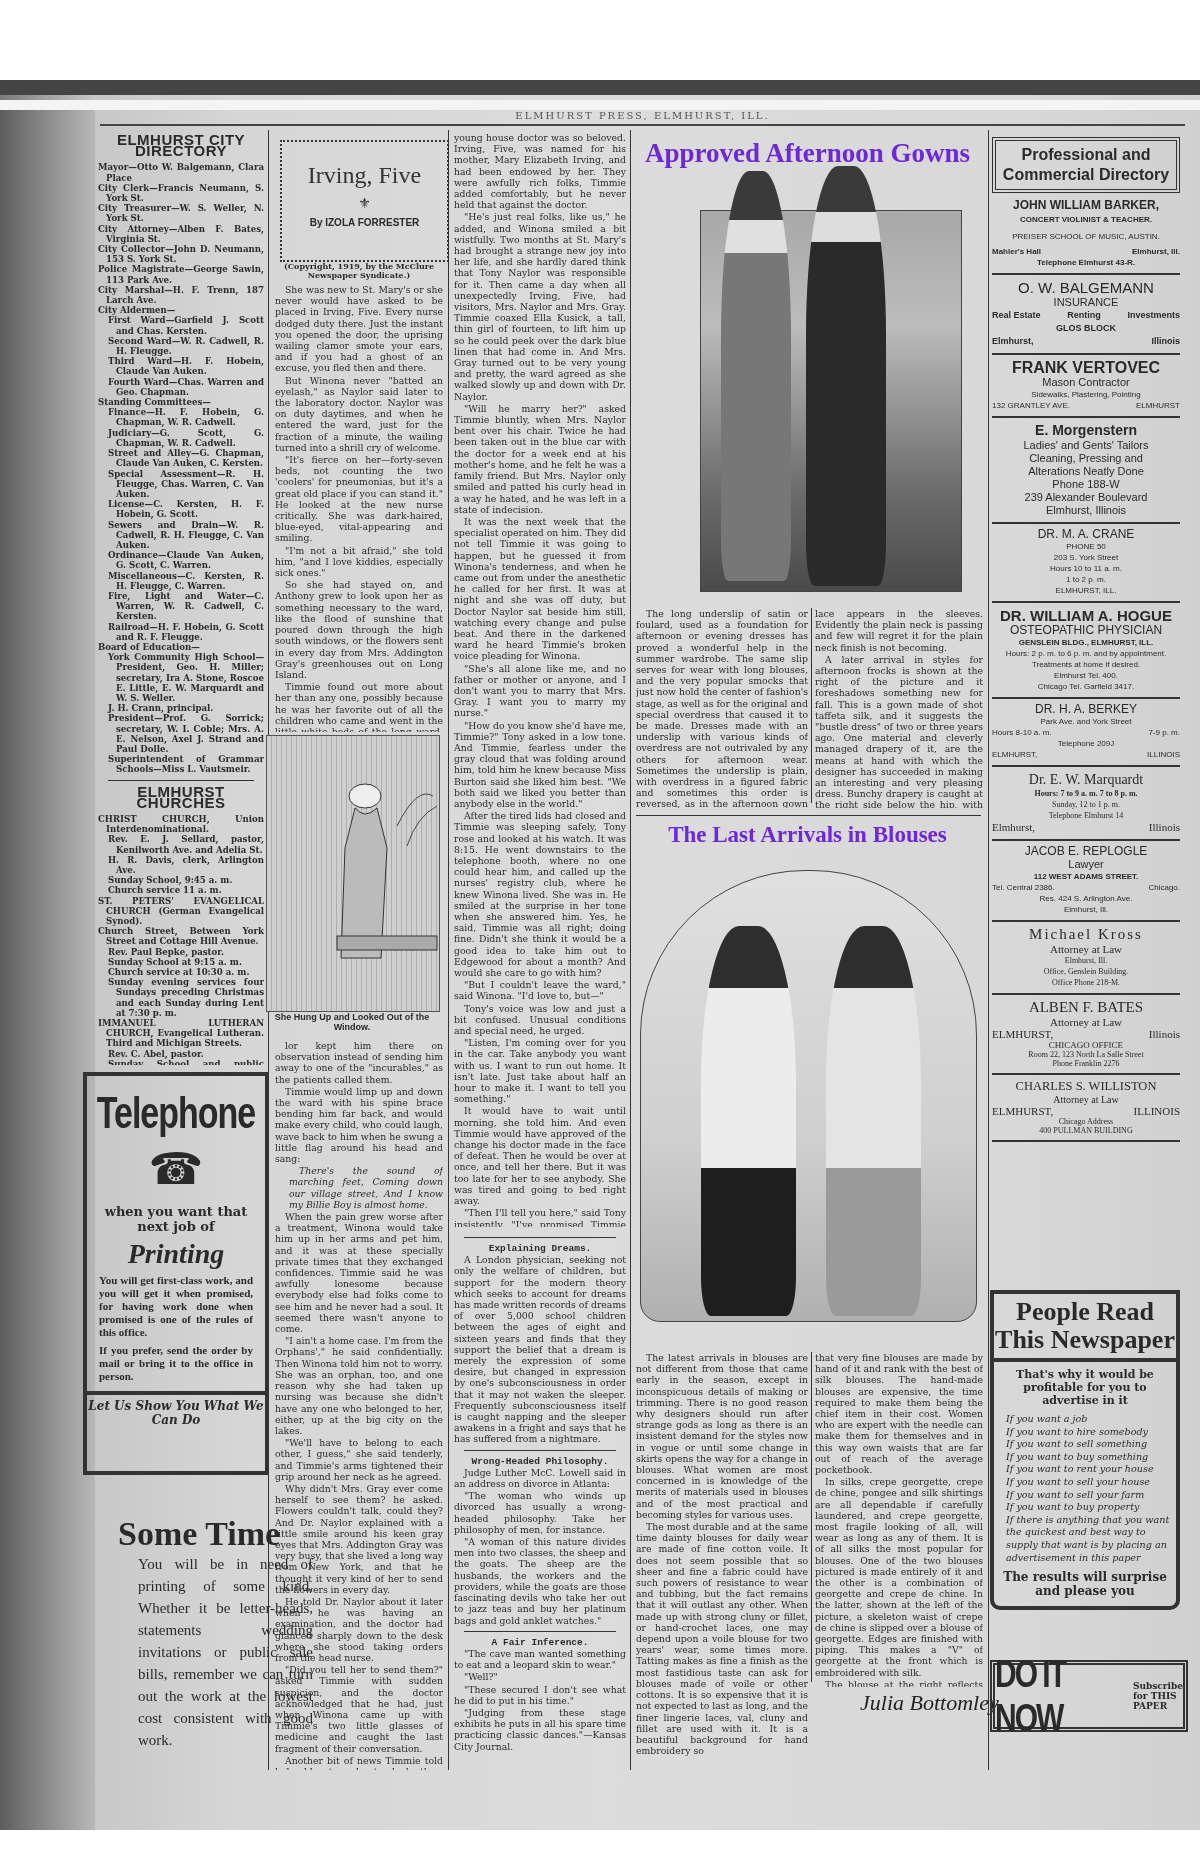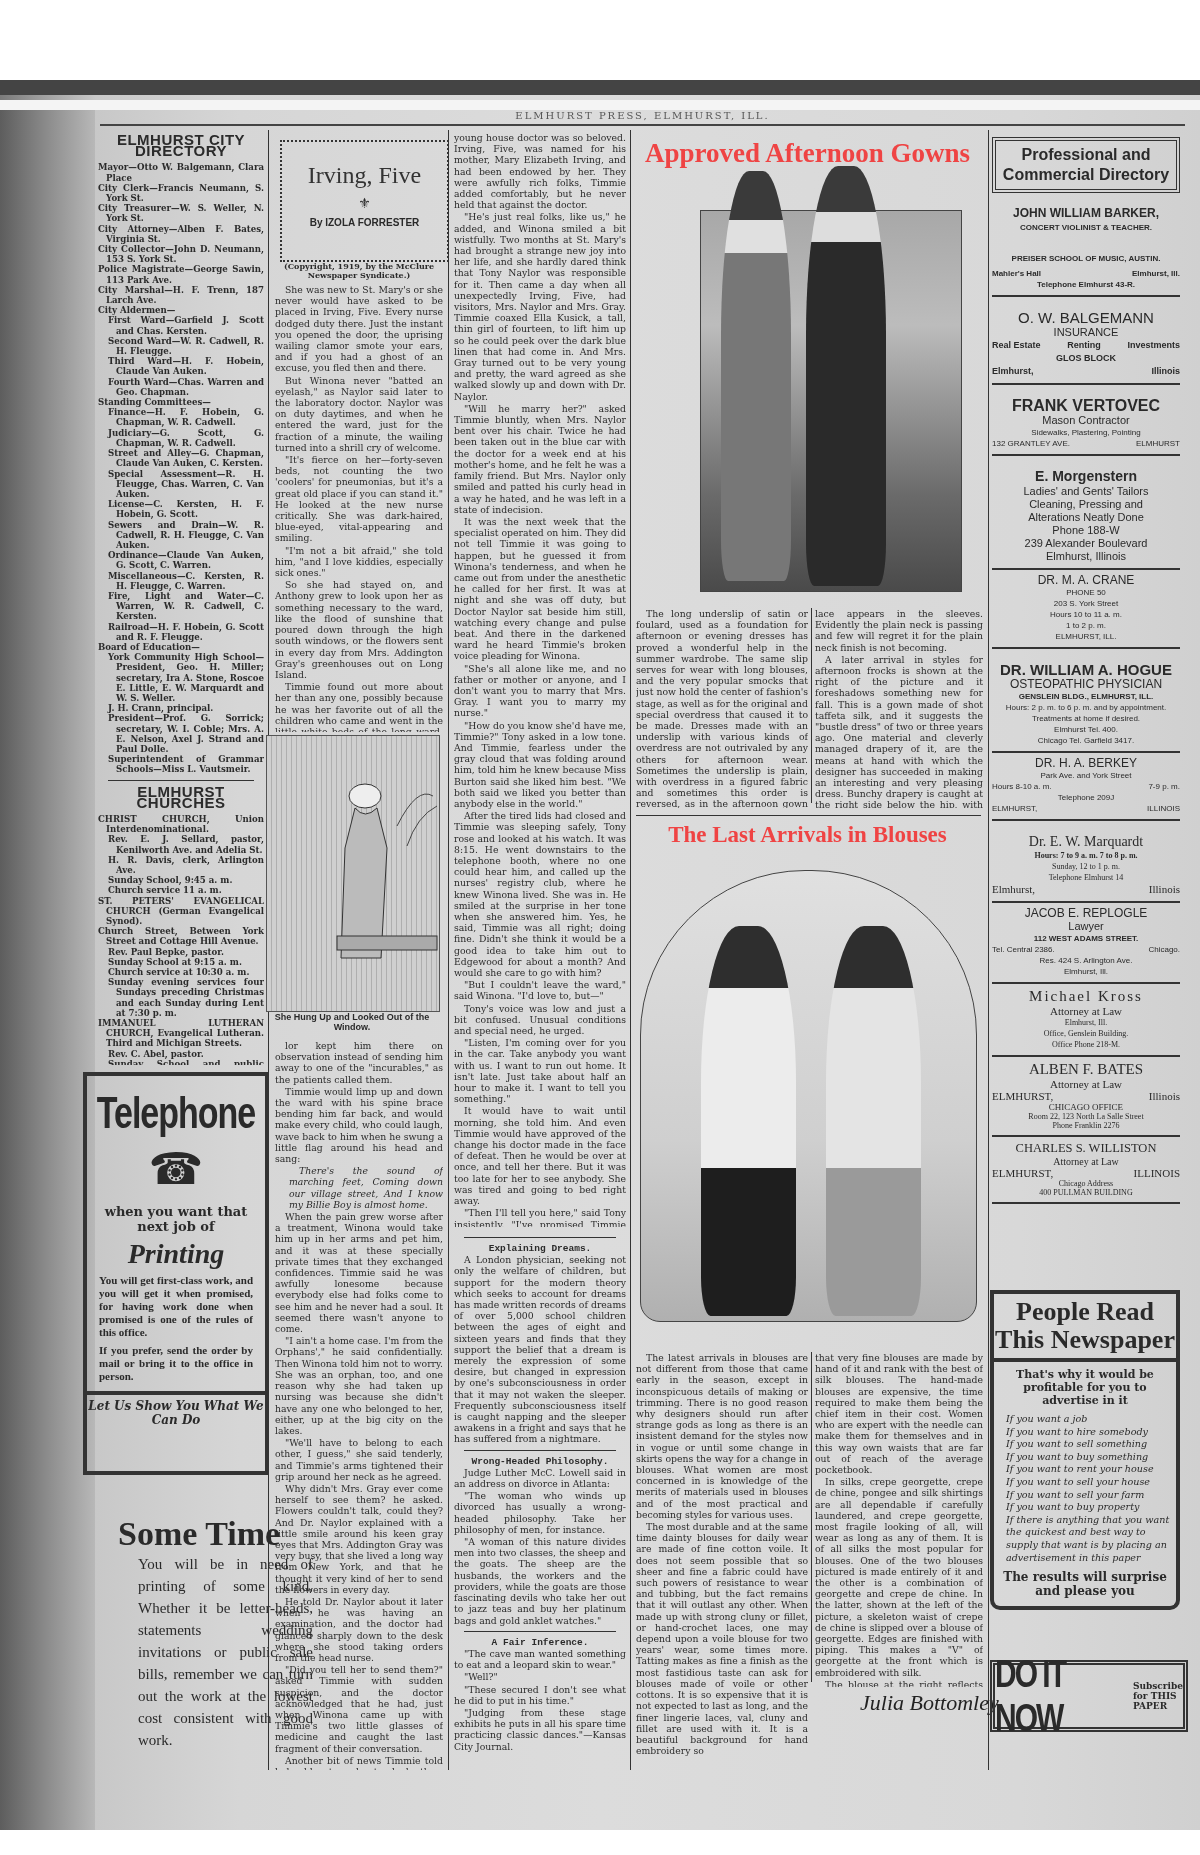--- a/index.html
+++ b/index.html
@@ -17,29 +17,29 @@
   .dir-title{font-family:"Liberation Sans",sans-serif;font-weight:bold;font-size:15px;text-align:center;margin:4px 0 6px;letter-spacing:0.5px;}
   .dir-line{font-weight:bold;font-size:8.6px;line-height:10.2px;padding-left:8px;text-indent:-8px;}
   .dir-sub{padding-left:18px;text-indent:-8px;}
   
   .story-box{position:absolute;left:280px;top:140px;width:165px;height:118px;border:2px dotted #333;text-align:center;}
   .story-title{font-family:"Liberation Serif",serif;font-size:24px;margin-top:20px;color:#333;}
   .story-orn{font-size:14px;margin:6px 0;}
   .story-by{font-family:"Liberation Sans",sans-serif;font-weight:bold;font-size:10px;}
   .illus{position:absolute;left:266px;top:735px;width:172px;height:275px;border:1px solid #555;background:repeating-linear-gradient(90deg,#cfcfcf 0 4px,#8d8d8d 4px 5px);}
   .caption{position:absolute;left:266px;top:1012px;width:172px;font-family:"Liberation Sans",sans-serif;font-weight:bold;font-size:9px;text-align:center;}
-  .fashion-head{position:absolute;font-family:"Liberation Serif",serif;font-weight:bold;color:#ef4444;text-align:center;}
+  .fashion-head{position:absolute;font-family:"Liberation Serif",serif;font-weight:bold;color:#6d28d9;text-align:center;}
   .photo{position:absolute;background:linear-gradient(180deg,#c4c4c4,#8a8a8a 60%,#6b6b6b);border:1px solid #444;}
   .figure{position:absolute;border-radius:40% 40% 10% 10%;background:linear-gradient(180deg,#3a3a3a 0 12%,#e0e0e0 12% 20%,#777 20% 100%);}
   .sig{position:absolute;left:860px;top:1690px;font-family:"Liberation Serif",serif;font-style:italic;font-size:22px;color:#222;}
   
   .rdir{position:absolute;left:992px;top:137px;width:188px;}
   .rdir .titlebox{border:4px double #333;padding:4px 2px;text-align:center;font-family:"Liberation Sans",sans-serif;font-weight:bold;font-size:16px;line-height:20px;}
   .card{text-align:center;border-bottom:2px solid #333;padding:4px 0 5px;font-family:"Liberation Sans",sans-serif;}
-  .c-big{font-weight:bold;font-size:14px;line-height:17px;margin-top:8px;}
+  .c-big{font-weight:bold;font-size:14px;line-height:17px;}
   .c-med{font-size:11px;line-height:13px;}
   .c-sm{font-size:8px;line-height:11px;}
   .c-serif{font-family:"Liberation Serif",serif;}
   .spread{display:flex;justify-content:space-between;}
   .people-ad{position:absolute;left:990px;top:1290px;width:190px;}
   .people-title{border:4px solid #333;text-align:center;font-family:"Liberation Serif",serif;font-weight:bold;font-size:26px;line-height:28px;padding:4px 0;}
   .people-body{border:4px solid #333;border-top:0;border-radius:0 0 10px 10px;text-align:center;padding:6px 6px 8px;}
   .people-why{font-weight:bold;font-size:11px;line-height:13px;}
   .people-list{font-style:italic;font-size:9.6px;line-height:12.6px;margin:6px 0;text-align:left;padding-left:6px;}
   .people-res{font-weight:bold;font-size:12px;line-height:14px;}
@@ -241,21 +241,21 @@
   <p>The blouse at the right reflects the Chinese inspiration and is handsomely ornamented with soutache braid sewed "on edge." The short, looped-over girdle at each side is made of the crepe.</p>
 </div>
 <div class="sig">Julia Bottomley</div>
 
 <div class="rdir">
   <div class="titlebox">Professional and Commercial Directory</div>
 
   <div class="card">
     <div class="c-big" style="font-size:12px">JOHN WILLIAM BARKER,</div>
     <div class="c-sm" style="font-weight:bold">CONCERT VIOLINIST &amp; TEACHER.</div>
-    <div class="c-sm" style="font-weight:bold;margin-top:20px">PREISER SCHOOL OF MUSIC, AUSTIN.</div>
+    <div class="c-sm" style="font-weight:normal;margin-top:6px">PREISER SCHOOL OF MUSIC, AUSTIN.</div>
     <div class="c-sm spread" style="font-weight:bold;margin-top:4px">
         <span>Mahler's Hall</span>
         <span>Elmhurst, Ill.</span>
       </div>
     <div class="c-sm" style="font-weight:bold">Telephone Elmhurst 43-R.</div>
   </div>
 
   <div class="card">
     <div class="c-big" style="font-weight:normal;font-size:15px">O. W. BALGEMANN</div>
     <div class="c-med">INSURANCE</div>

